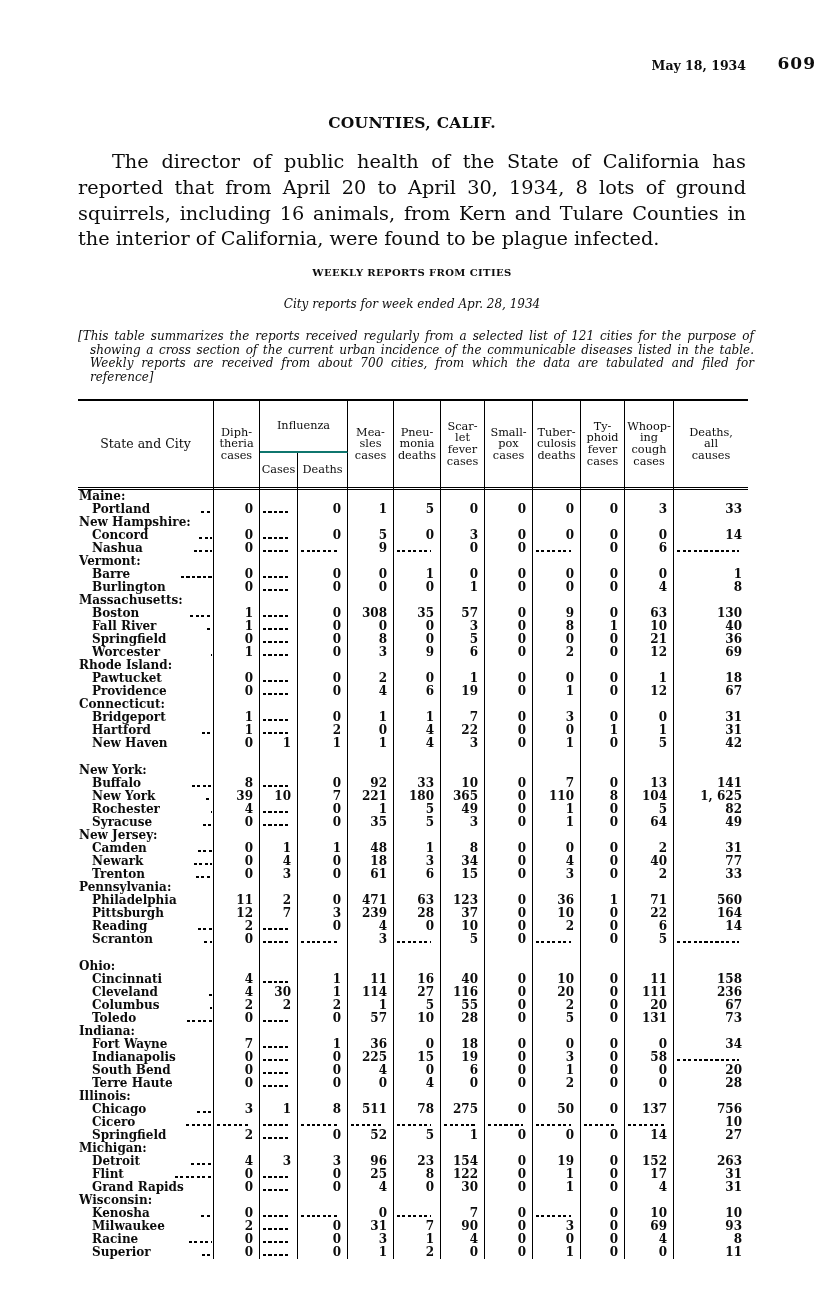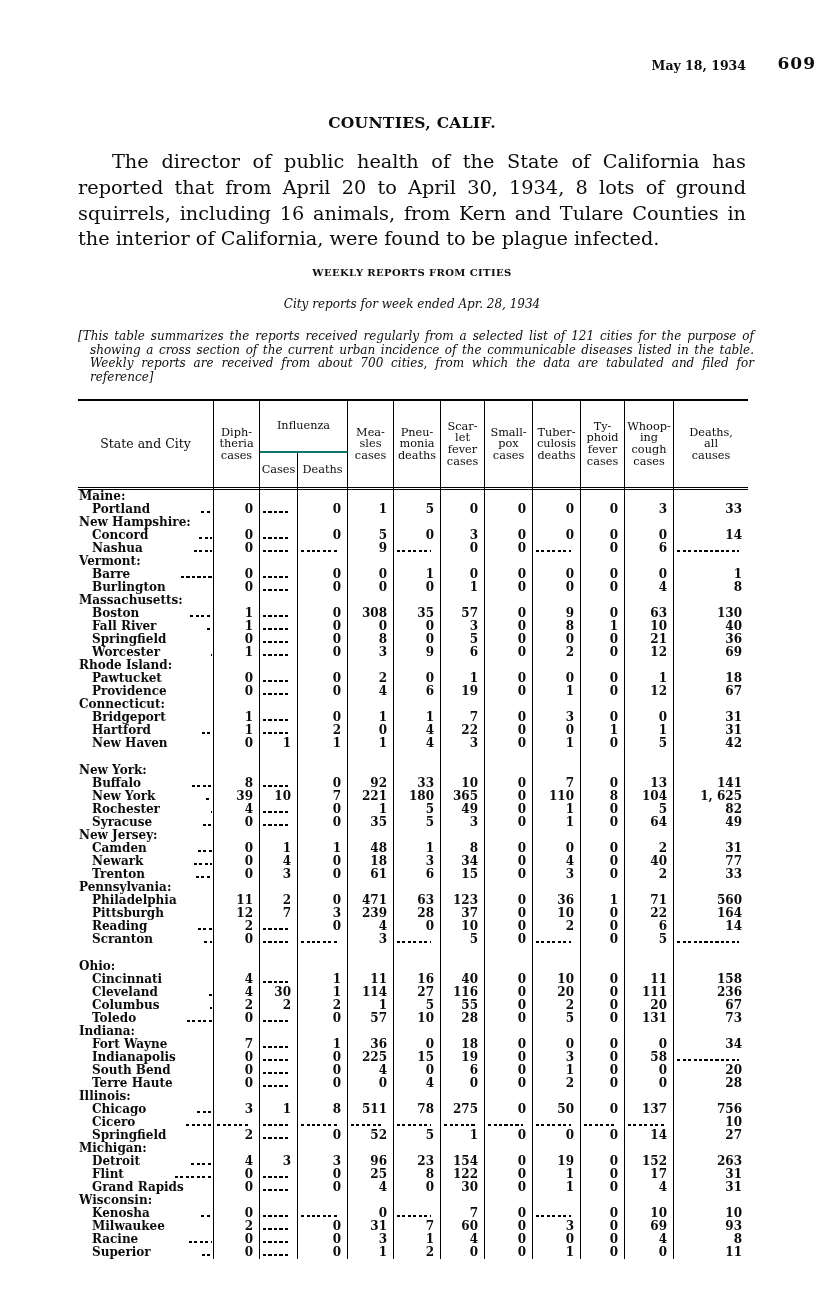--- a/index.html
+++ b/index.html
@@ -1212,21 +1212,21 @@
               <span class="leader"></span>
             </span>
           </td>
           <td class="br num">2</td>
           <td class="br num">
             <span class="dash"></span>
           </td>
           <td class="br num">0</td>
           <td class="br num">31</td>
           <td class="br num">7</td>
-          <td class="br num">60</td>
+          <td class="br num">90</td>
           <td class="br num">0</td>
           <td class="br num">3</td>
           <td class="br num">0</td>
           <td class="br num">69</td>
           <td class="num">93</td>
         </tr>
         <tr>
           <td class="lab br">
             <span class="citylab">
               <span class="nm">Racine</span>

